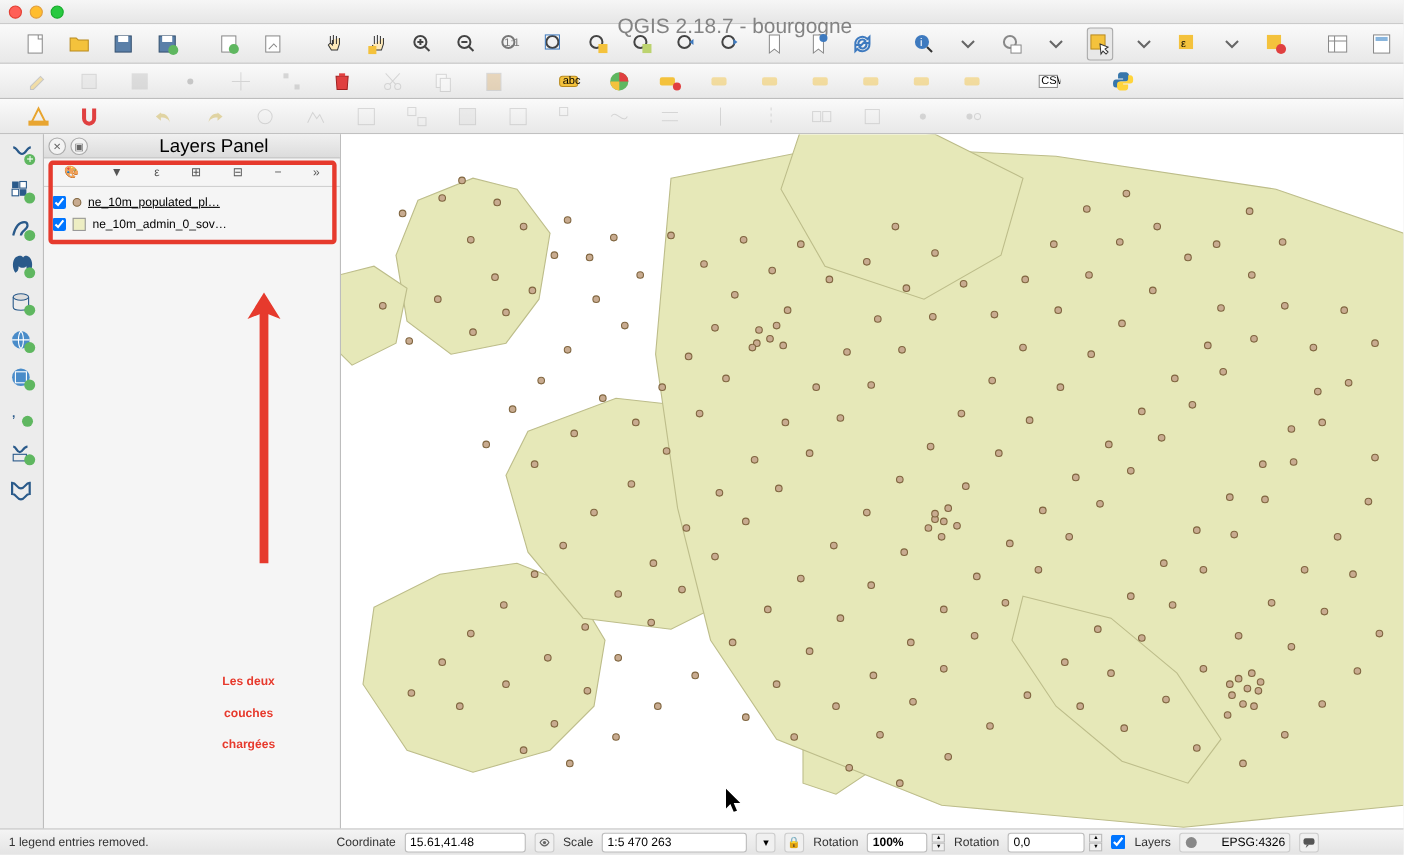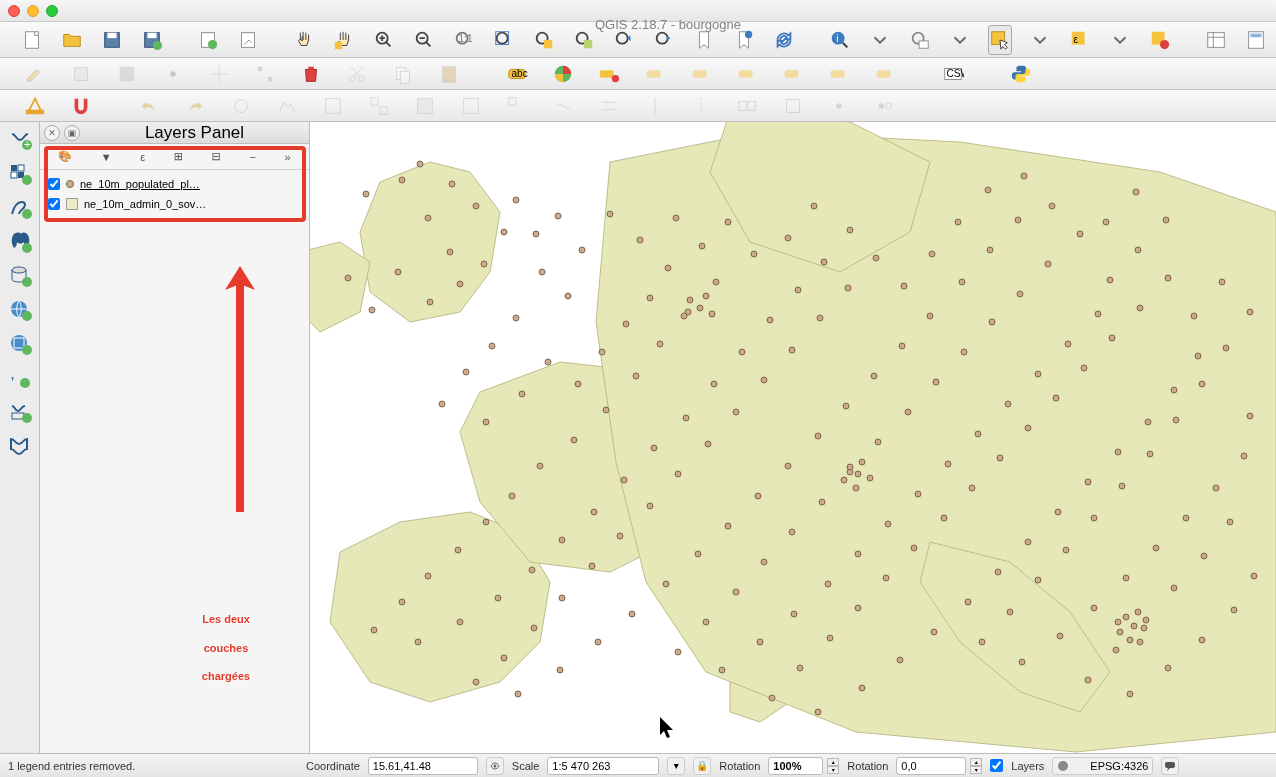--- a/index.html
+++ b/index.html
@@ -3,21 +3,21 @@
 <meta charset="utf-8">
 <style>
 *{box-sizing:border-box;margin:0;padding:0;font-family:-apple-system,"Lucida Grande",sans-serif;font-size:11px;}
 body{background:#ececec;width:1276px;height:777px;overflow:hidden;position:relative;}
 .titlebar{height:22px;background:linear-gradient(#f6f6f6,#e6e6e6);border-bottom:1px solid #c8c8c8;display:flex;align-items:center;padding:0 8px;}
 .traffic{display:flex;gap:7px;margin-right:10px;}
 .tl{width:12px;height:12px;border-radius:50%;}
 .tl.r{background:#ff5f57;border:1px solid #e33e32;}
 .tl.y{background:#ffbd2e;border:1px solid #e09e3e;}
 .tl.g{background:#28c940;border:1px solid #17ac2c;}
-.title{flex:1;text-align:center;color:#838383;font-size:13px;margin-top:28px;}
+.title{flex:1;text-align:center;color:#838383;font-size:19px;margin-top:28px;}
 .toolbar{height:36px;background:linear-gradient(#fafafa,#e8e8e8);border-bottom:1px solid #bdbdbd;display:flex;align-items:center;padding:0 20px;gap:16px;}
 .toolbar.t2{height:32px;}
 .toolbar.t3{height:32px;}
 .tbtn{width:30px;height:30px;display:flex;align-items:center;justify-content:center;border:1px solid transparent;border-radius:3px;cursor:pointer;}
 .tbtn svg{width:22px;height:22px;}
 .sep{width:6px;}
 .main{display:flex;height:calc(100% - 22px - 36px - 32px - 32px - 24px);}
 .leftbar{width:40px;background:#ececec;border-right:1px solid #bdbdbd;display:flex;flex-direction:column;align-items:center;padding-top:4px;gap:6px;}
 .leftbar .lbtn{width:32px;height:28px;display:flex;align-items:center;justify-content:center;cursor:pointer;}
 .panel{width:270px;background:#f5f5f5;border-right:1px solid #bdbdbd;position:relative;}
@@ -880,21 +880,21 @@
   <span class="lbl" style="flex:0 0 290px">1 legend entries removed.</span>
   <span class="lbl">Coordinate</span>
   <input type="text" style="width: 110px;" value="15.61,41.48">
   <div class="sbtn">
       <svg width="12" height="12" viewBox="0 0 12 12">
         <path d="M2 6c2-4 6-4 8 0-2 4-6 4-8 0z" fill="none" stroke="#666"></path>
         <circle cx="6" cy="6" r="1.5" fill="#666"></circle>
       </svg>
     </div>
   <span class="lbl">Scale</span>
-  <input type="text" style="width: 112px;" value="1:5 470 263">
+  <input type="text" style="width: 132px;" value="1:5 470 263">
   <div class="sbtn">▾</div>
   <div class="sbtn">🔒</div>
   <span class="lbl">Rotation</span>
   <input type="text" style="width: 55px; font-weight: bold;" value="100%">
   <div class="spinner">
       <span>▴</span>
       <span>▾</span>
     </div>
   <span class="lbl">Rotation</span>
   <input type="text" style="width: 70px;" value="0,0">

